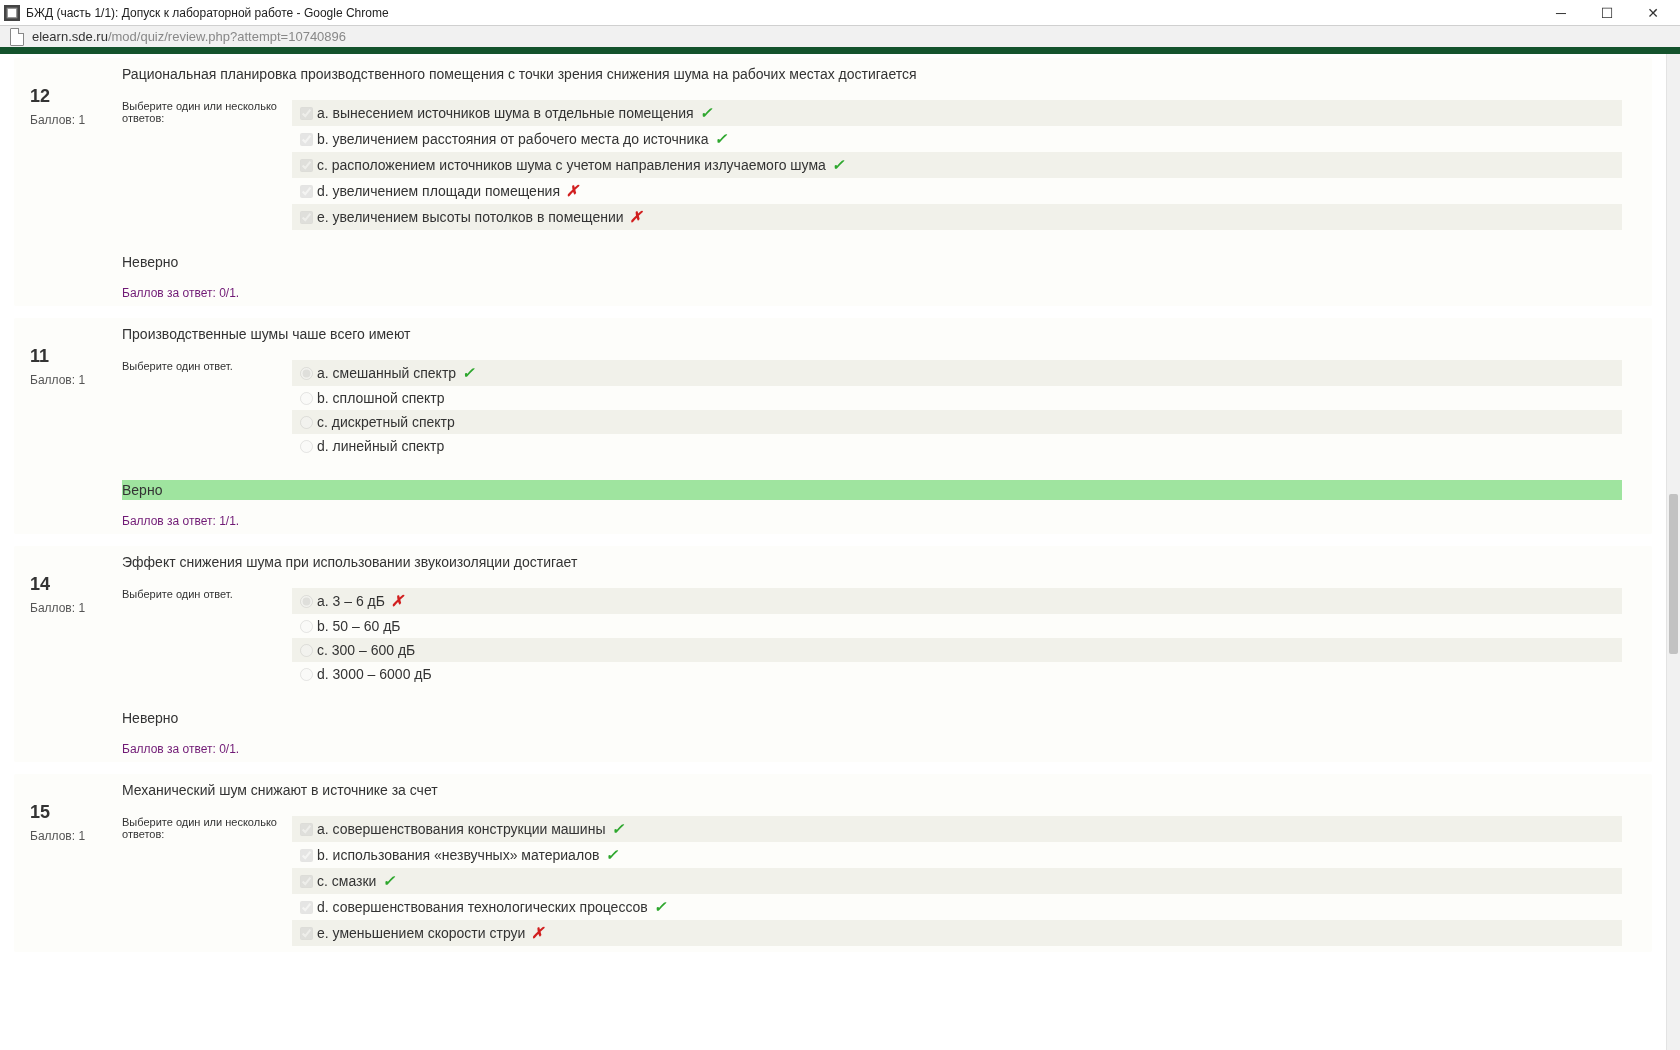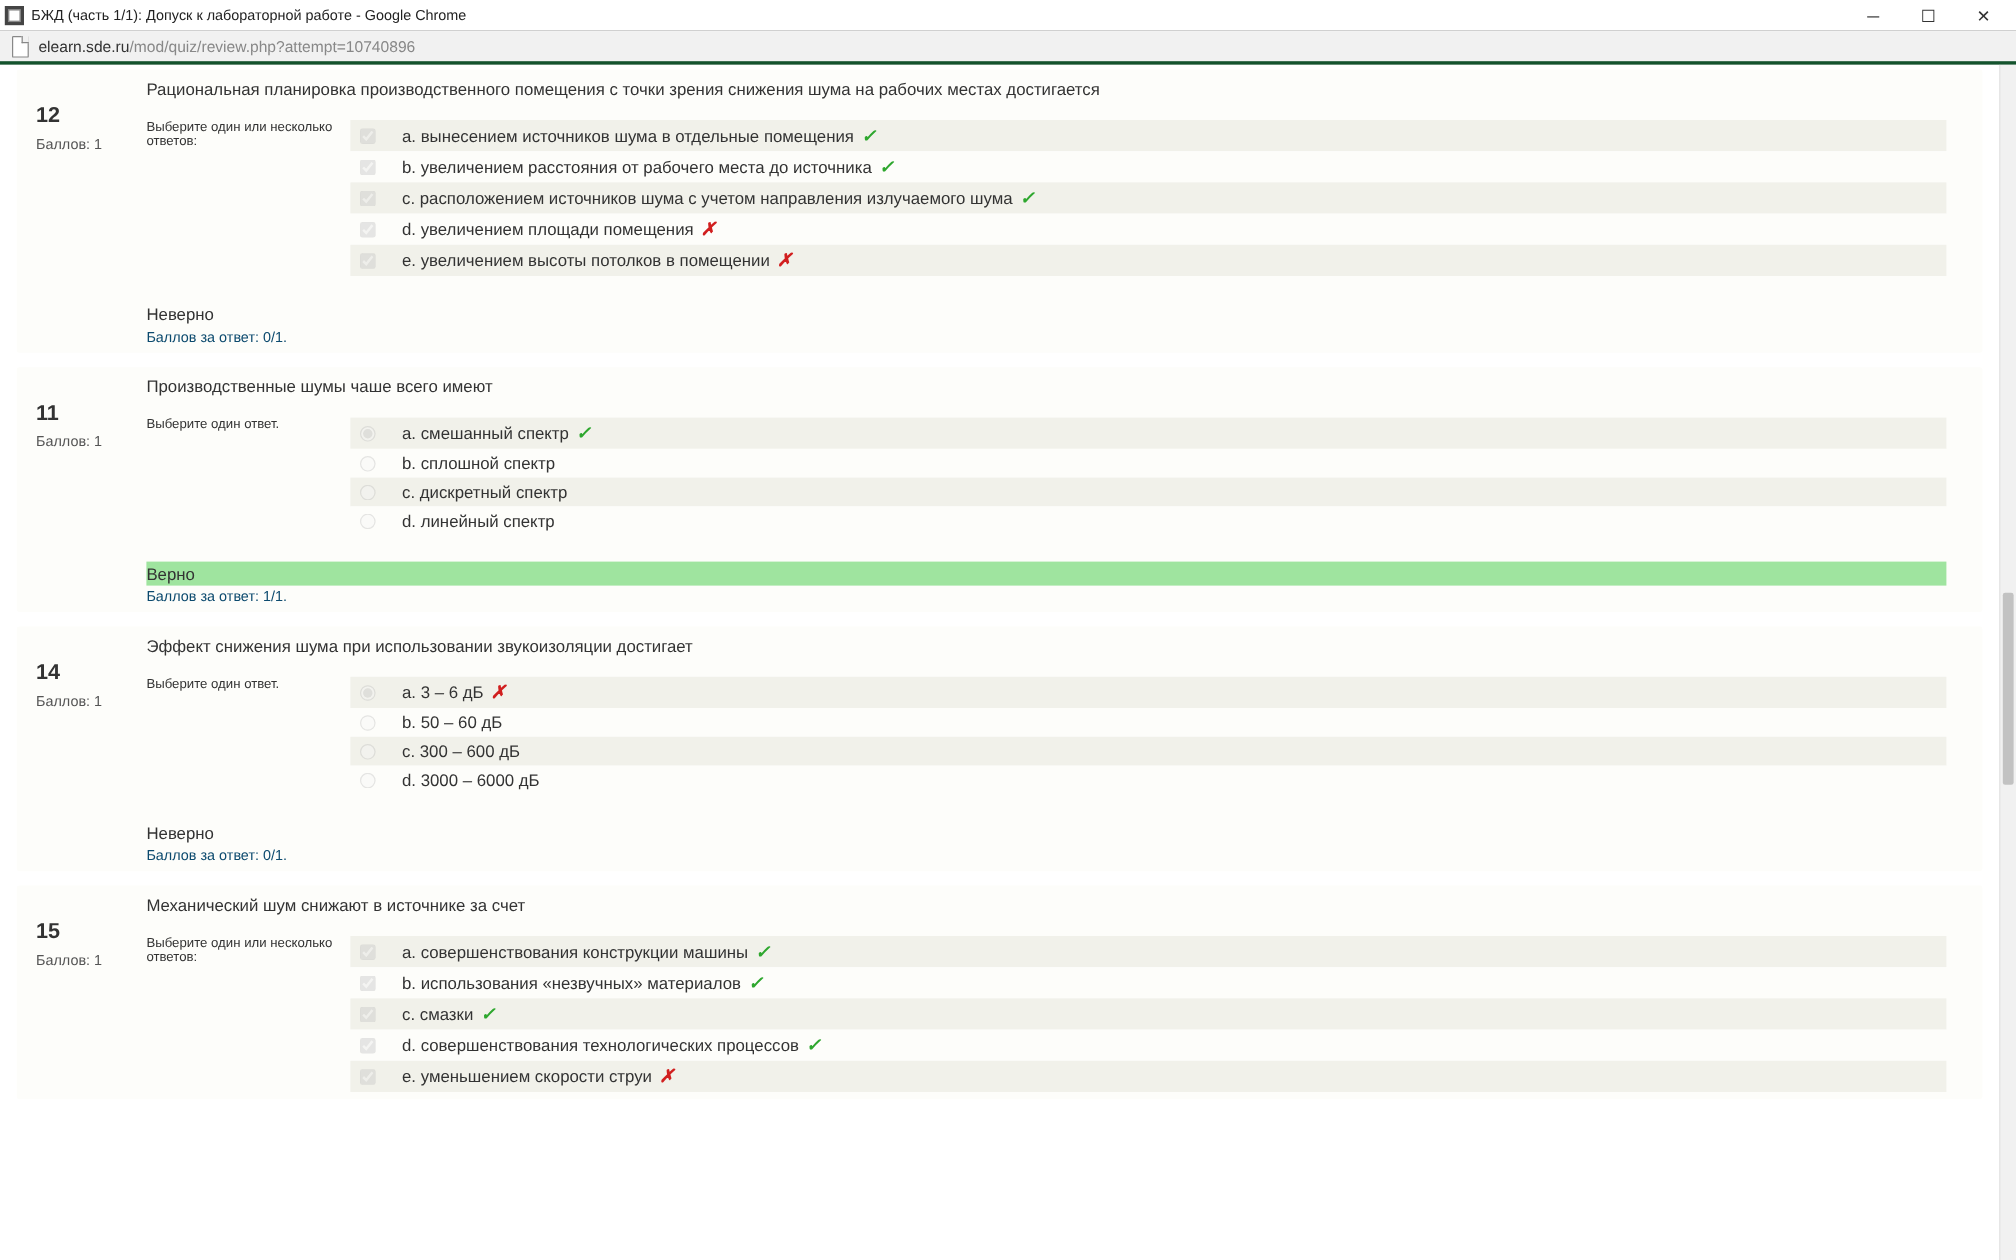--- a/index.html
+++ b/index.html
@@ -34,21 +34,21 @@
   .win-btn {
     width: 46px; height: 26px;
     display: flex; align-items: center; justify-content: center;
     font-size: 14px; color: #333;
     cursor: pointer;
   }
   
   .addrbar {
     height: 28px;
     background: #f1f1f1;
-    border-bottom: 3px solid #14532d;
+    border-bottom: 7px solid #14532d;
     display: flex; align-items: center;
     padding: 0 10px;
     font-size: 13px;
     color: #555;
   }
   .page-icon {
     width: 14px; height: 18px;
     border: 1px solid #888;
     border-radius: 1px;
     margin-right: 8px;
@@ -116,33 +116,33 @@
     font-size: 11px; color: #333;
     padding-right: 10px;
   }
   .q-answers { flex: 1; min-width: 0; }
   .opt {
     padding: 4px 8px 4px 8px;
     font-size: 14px;
     color: #333;
     display: flex;
     align-items: center;
-    gap: 22px;
+    gap: 4px;
   }
   .opt:nth-child(odd) { background: #f1f1ea; }
   .opt:nth-child(even) { background: #fdfdfa; }
   .opt input { margin: 0; accent-color: #555; opacity: 0.55; }
   .opt-label { }
   .mark { font-weight: bold; margin-left: 6px; font-style: italic; font-size: 15px; }
   .mark.ok { color: #2ea72e; }
   .mark.bad { color: #d11f1f; }
   .feedback { margin-top: 22px; }
   .fb-line { font-size: 14px; padding: 2px 0; }
   .fb-correct { background: #9fe49f; display: block; padding-left: 0; }
-  .fb-score { font-size: 12px; color: #0c4a6e; margin-top: 2px; }
+  .fb-score { font-size: 12px; color: #701a75; margin-top: 14px; }
 </style>
 </head>
 <body>
 
 <div class="titlebar">
   <span class="favicon">
     <svg viewBox="0 0 10 10">
         <rect x="1" y="1" width="8" height="8" fill="#fff" stroke="#888"></rect>
       </svg>
   </span>

